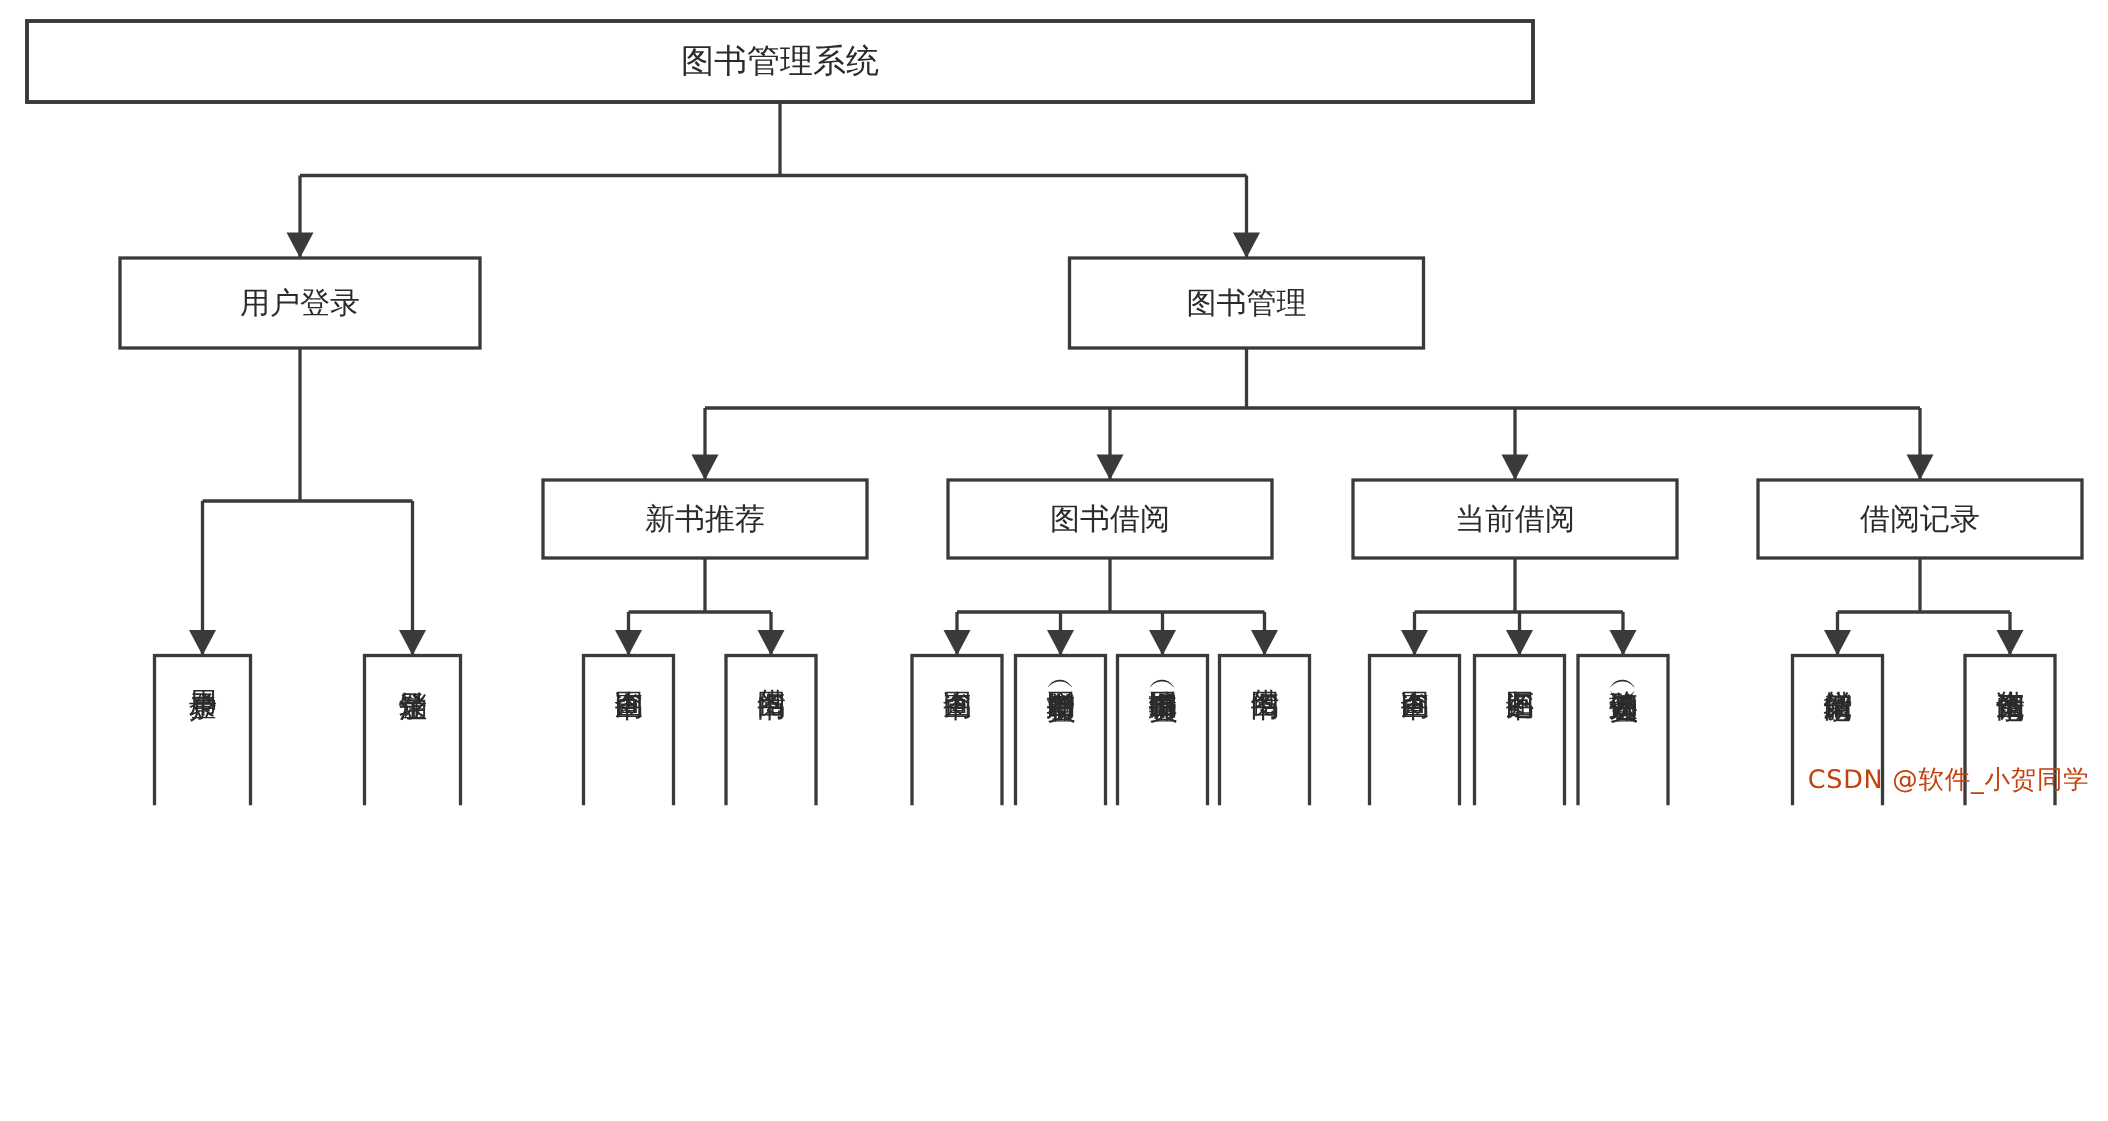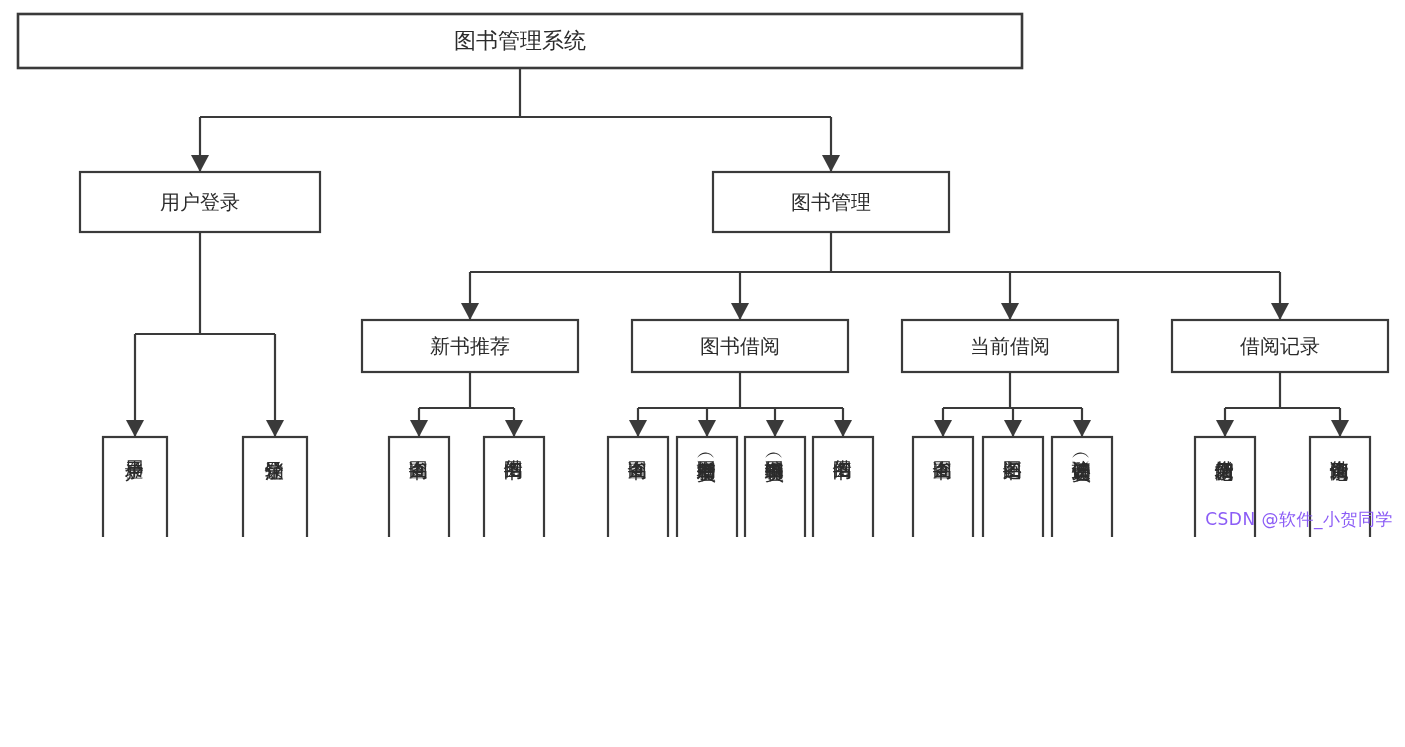--- a/index.html
+++ b/index.html
@@ -72,21 +72,21 @@
     text-orientation: upright;
     white-space: nowrap;
     letter-spacing: 0.5px;
   }
   #watermark {
     position: absolute;
     right: 12px;
     bottom: 6px;
     font-family: "DejaVu Sans", "Liberation Sans", sans-serif;
     font-size: 17px;
-    color: #8b5cf6;
+    color: #c2410c;
     letter-spacing: 0.5px;
     white-space: nowrap;
   }
 </style>
 </head>
 <body>
 
 <div id="diagram-root">
 
   <svg id="chart-svg" viewBox="0 0 1405 747" xmlns="http://www.w3.org/2000/svg">

